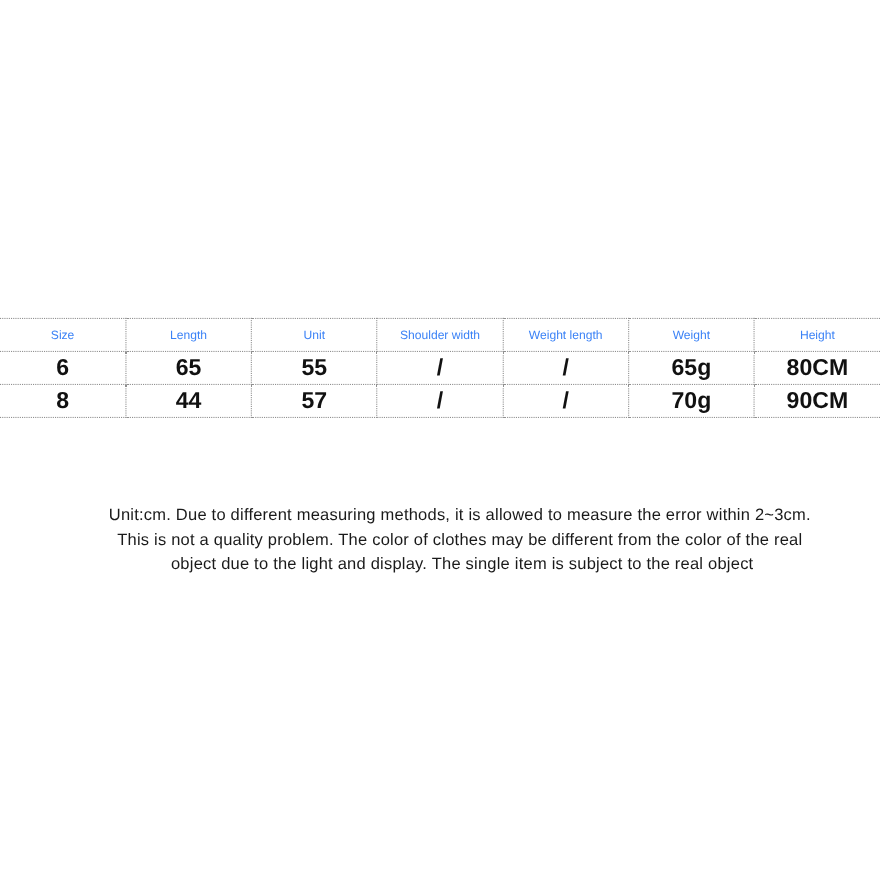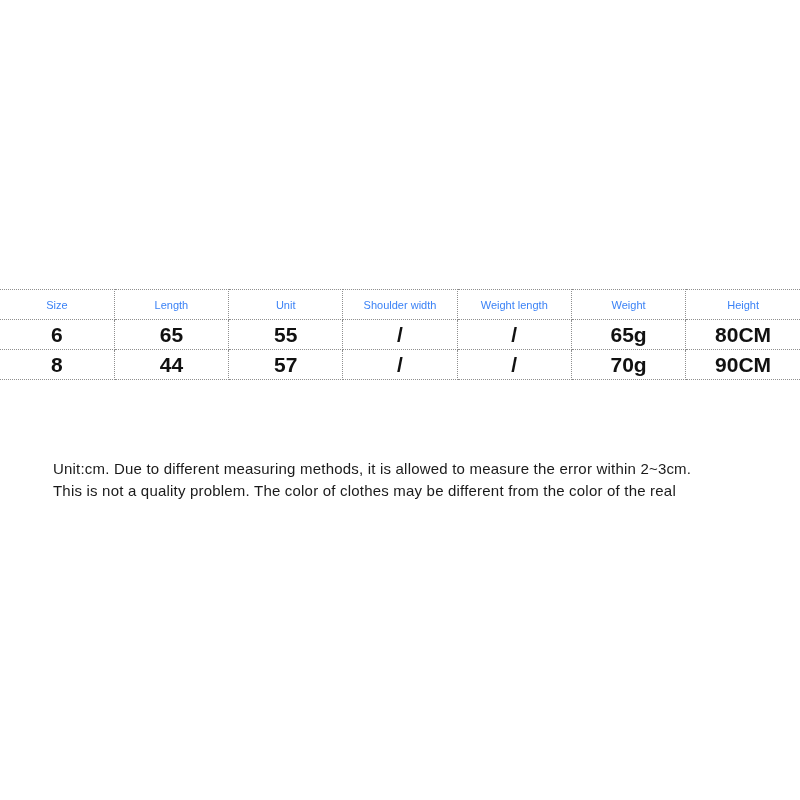--- a/index.html
+++ b/index.html
@@ -49,20 +49,21 @@
   .disclaimer {
     position: absolute;
     top: 458px;
     left: 53px;
     width: 730px;
     font-size: 15px;
     line-height: 22px;
     font-weight: 400;
     color: #1a1a1a;
     letter-spacing: 0.2px;
+    text-align: center;
   }
   .disclaimer .line {
     white-space: pre;
   }
 </style>
 </head>
 <body>
 
 <div class="canvas">
 
@@ -96,15 +97,16 @@
         <td>/</td>
         <td>70g</td>
         <td>90CM</td>
       </tr>
     </tbody>
   </table>
 
   <div class="disclaimer">
     <div class="line">Unit:cm. Due to different measuring methods, it is allowed to measure the error within 2~3cm.</div>
     <div class="line">This is not a quality problem. The color of clothes may be different from the color of the real</div>
+    <div class="line"> object due to the light and display. The single item is subject to the real object</div>
   </div>
 
 </div>
 
 </body></html>

